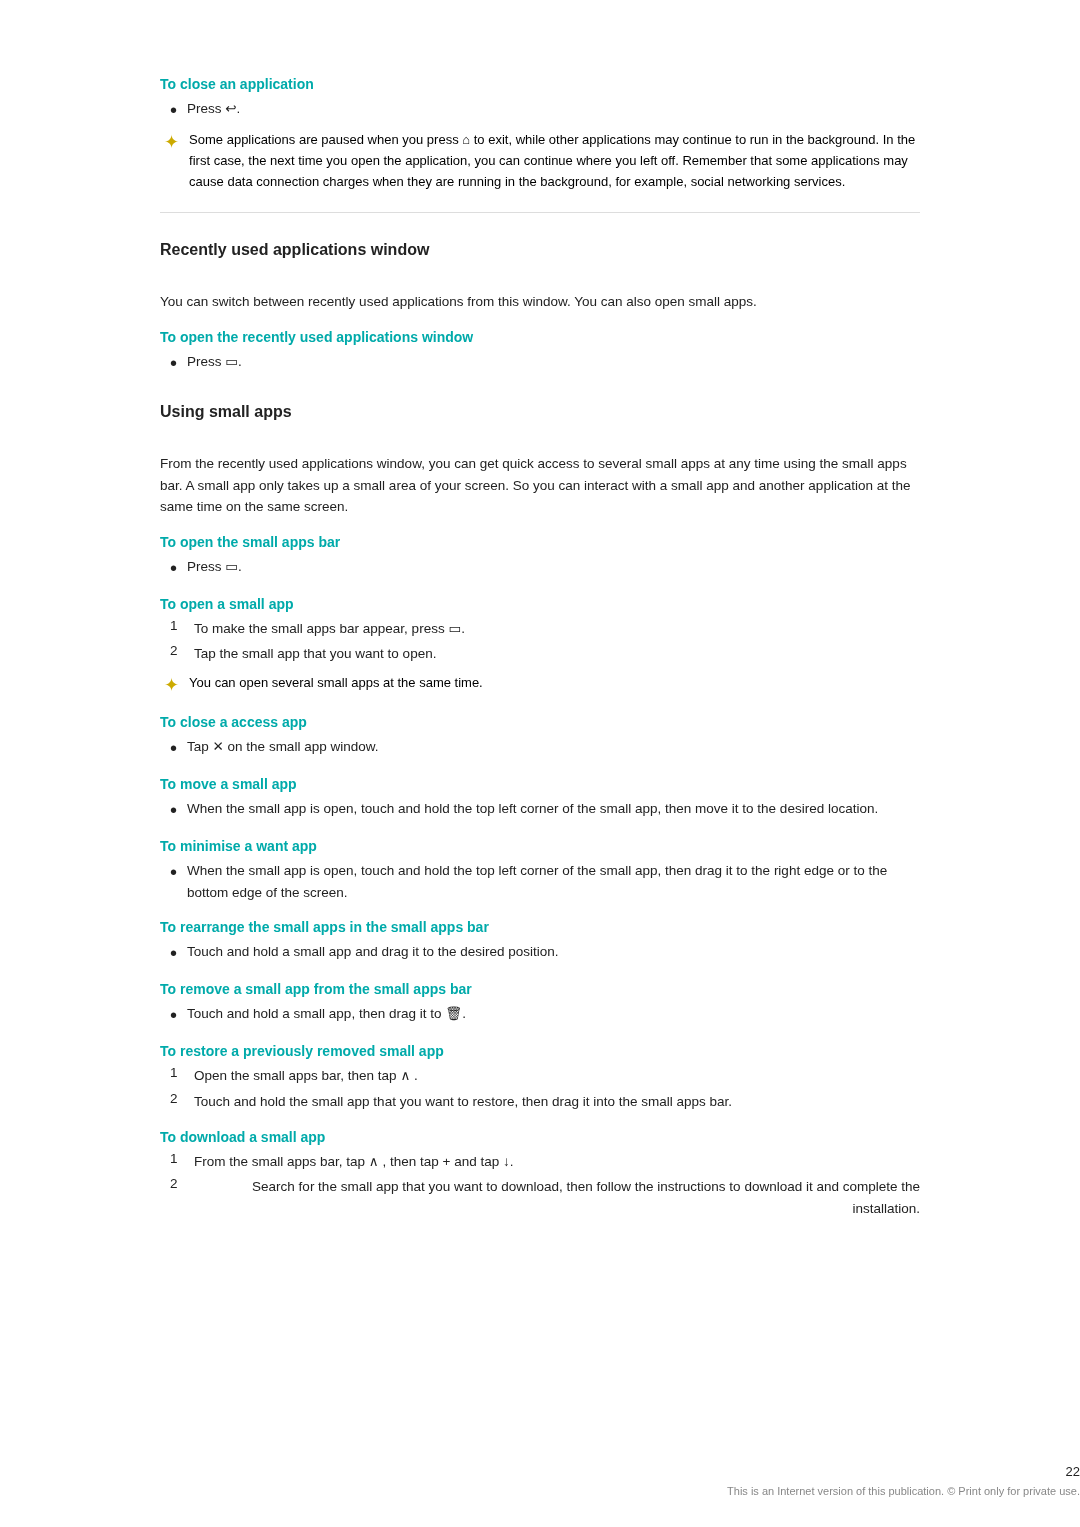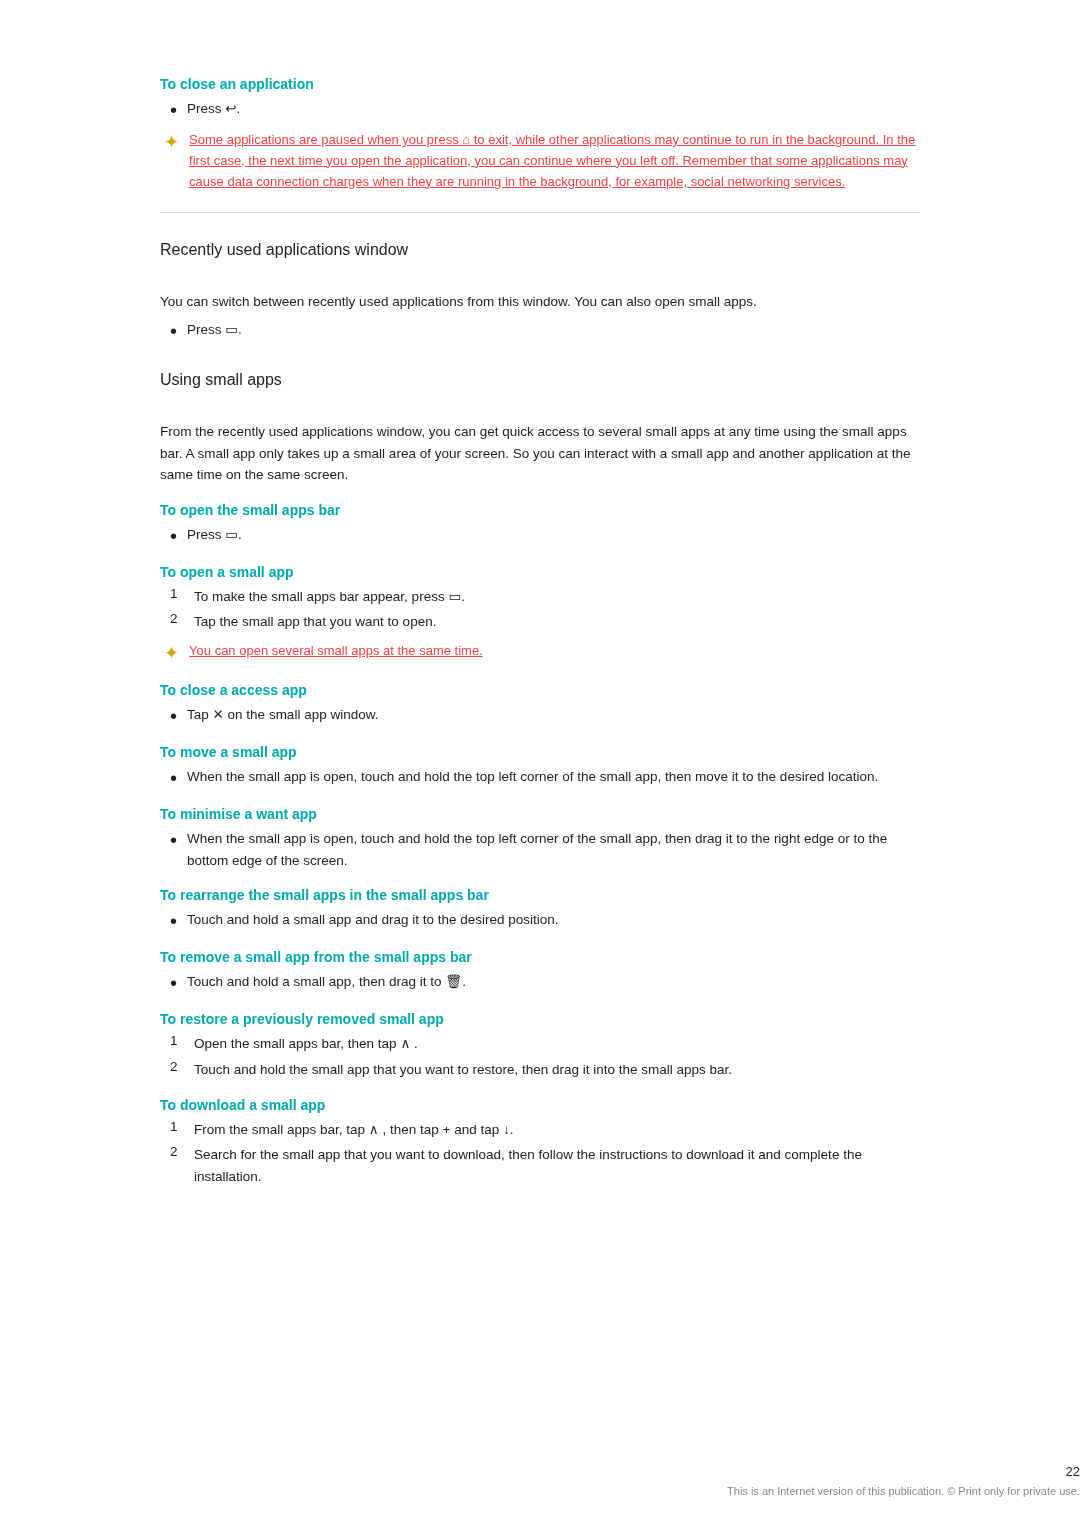--- a/index.html
+++ b/index.html
@@ -14,21 +14,21 @@
     }
     .page {
       width: 1080px;
       min-height: 1527px;
       background: #ffffff;
       padding: 60px 160px 60px 160px;
       position: relative;
     }
     .section-heading {
       font-size: 16px;
-      font-weight: normal;
+      font-weight: bold;
       color: #222;
       margin-bottom: 8px;
       margin-top: 28px;
     }
     .sub-heading {
       font-size: 14px;
       font-weight: bold;
       color: #00aaaa;
       margin-bottom: 6px;
       margin-top: 16px;
@@ -68,38 +68,38 @@
       font-size: 13.5px;
       color: #222;
       margin-right: 10px;
       flex-shrink: 0;
       min-width: 14px;
     }
     .numbered-text {
       font-size: 13.5px;
       color: #222;
       line-height: 1.6;
+      text-align: right;
     }
     .tip-box {
       display: flex;
       align-items: flex-start;
       margin: 8px 0 8px 4px;
     }
     .tip-icon {
       color: #ccaa00;
       font-size: 18px;
       margin-right: 10px;
       flex-shrink: 0;
       line-height: 1.4;
     }
     .tip-text {
       font-size: 13px;
-      color: #ef4444;
-      line-height: 1.6;
-      text-decoration: underline;
+      color: #000000;
+      line-height: 1.6;
     }
     .page-footer {
       position: absolute;
       bottom: 30px;
       left: 0;
       right: 0;
       display: flex;
       flex-direction: column;
       align-items: flex-end;
     }
@@ -133,20 +133,21 @@
       <span class="tip-icon">✦</span>
       <span class="tip-text">Some applications are paused when you press ⌂ to exit, while other applications may continue to run in the background. In the first case, the next time you open the application, you can continue where you left off. Remember that some applications may cause data connection charges when they are running in the background, for example, social networking services.</span>
     </div>
   </div>
 
   <div class="divider"></div>
 
   <div>
     <div class="section-heading">Recently used applications window</div>
     <p class="body-text">You can switch between recently used applications from this window. You can also open small apps.</p>
+    <div class="sub-heading">To open the recently used applications window</div>
     <div class="bullet-item">
       <span class="bullet-dot">•</span>
       <span class="bullet-text">Press ▭.</span>
     </div>
   </div>
 
   <div>
     <div class="section-heading">Using small apps</div>
     <p class="body-text">From the recently used applications window, you can get quick access to several small apps at any time using the small apps bar. A small app only takes up a small area of your screen. So you can interact with a small app and another application at the same time on the same screen.</p>
 

